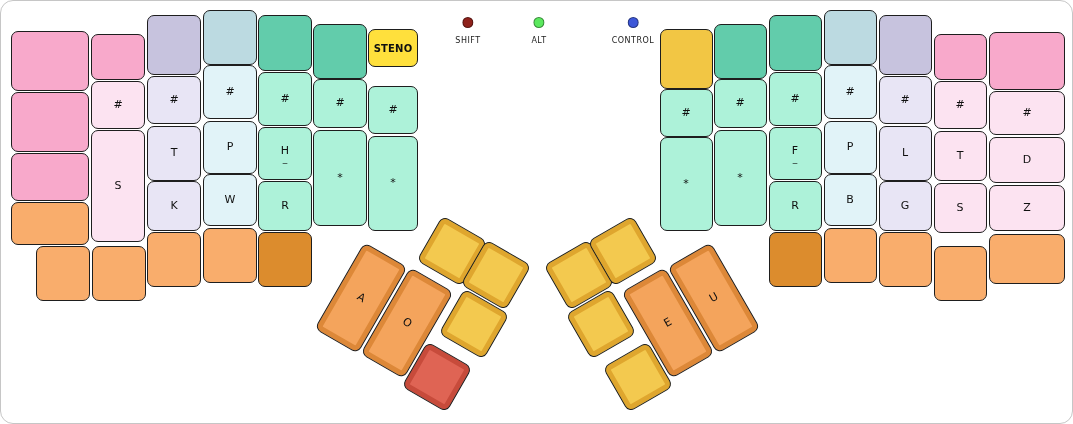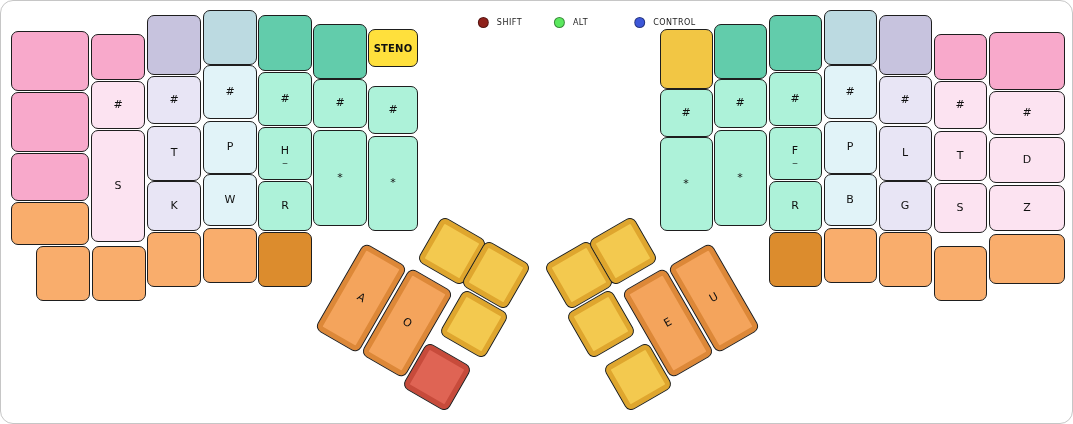--- a/index.html
+++ b/index.html
@@ -24,25 +24,24 @@
     align-items: center;
     justify-content: center;
     color: #101010;
   }
   .key .lbl { font-size: 11px; line-height: 1.1; }
   .key .lbl.multi { font-size: 10px; font-weight: 700; letter-spacing: 0.2px; }
   .key .sub { font-size: 9px; line-height: 0.4; margin-top: 1px; }
   .indicator {
     position: absolute;
     display: flex;
-    flex-direction: row;
+    flex-direction: column;
     align-items: center;
     gap: 8px;
     transform: translateX(-50%);
-    margin-left: 32px;
   }
   .dot {
     width: 11px; height: 11px;
     border-radius: 50%;
     border: 1px solid rgba(0,0,0,0.4);
     box-sizing: border-box;
   }
   .ind-label { font-size: 8px; color: #1c1c1c; letter-spacing: 0.5px; }
 </style>
 </head>

